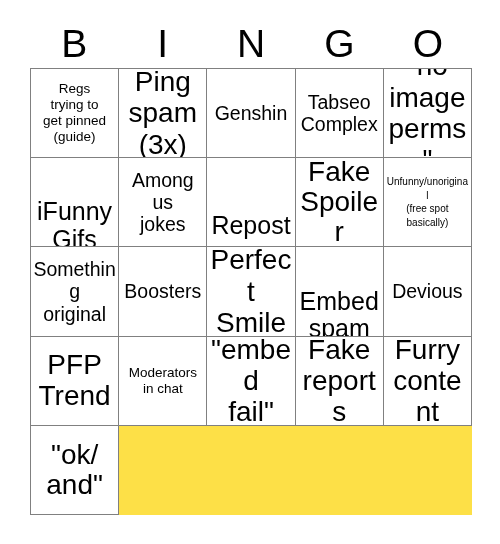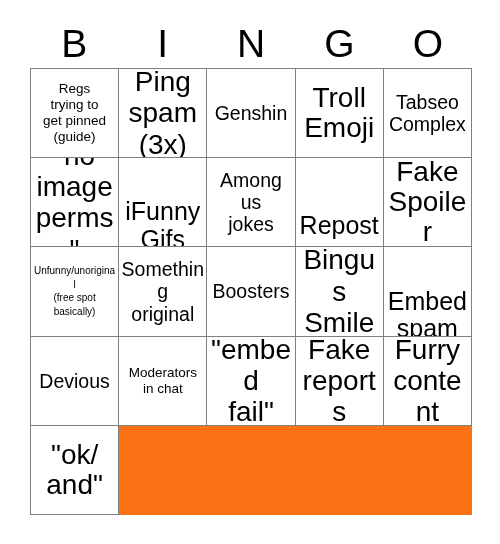--- a/index.html
+++ b/index.html
@@ -46,21 +46,21 @@
     left: 30px;
     top: 68px;
     width: 442px;
     height: 447px;
     display: grid;
     grid-template-columns: repeat(5, 1fr);
     grid-template-rows: repeat(5, 1fr);
     border-top: 1px solid #808080;
     border-left: 1px solid #808080;
     box-sizing: border-box;
-    background: #f97316;
+    background: #fde047;
   }
   .cell {
     border-right: 1px solid #808080;
     border-bottom: 1px solid #808080;
     box-sizing: border-box;
     display: flex;
     align-items: center;
     justify-content: center;
     text-align: center;
     padding: 1px 2px;
@@ -103,24 +103,20 @@
 (guide)</span>
       </div>
       <div class="cell sz-lg">
         <span class="cell-text">Ping
 spam
 (3x)</span>
       </div>
       <div class="cell sz-md">
         <span class="cell-text">Genshin</span>
       </div>
-      <div class="cell sz-xxl">
-        <span class="cell-text">Troll
-Emoji</span>
-      </div>
       <div class="cell sz-md">
         <span class="cell-text">Tabseo
 Complex</span>
       </div>
       <div class="cell sz-lg">
         <span class="cell-text">"no
 image
 perms"</span>
       </div>
       <div class="cell sz-xl">
@@ -145,29 +141,33 @@
 basically)</span>
       </div>
       <div class="cell sz-md">
         <span class="cell-text">Something
 original</span>
       </div>
       <div class="cell sz-md">
         <span class="cell-text">Boosters</span>
       </div>
       <div class="cell sz-lg">
-        <span class="cell-text">Bingus
+        <span class="cell-text">Perfect
 Smile</span>
       </div>
       <div class="cell sz-xl">
         <span class="cell-text">Embed
 spam</span>
       </div>
       <div class="cell sz-md">
         <span class="cell-text">Devious</span>
+      </div>
+      <div class="cell sz-xxl">
+        <span class="cell-text">PFP
+Trend</span>
       </div>
       <div class="cell sz-xs">
         <span class="cell-text">Moderators
 in chat</span>
       </div>
       <div class="cell sz-lg">
         <span class="cell-text">"embed
 fail"</span>
       </div>
       <div class="cell sz-lg">

